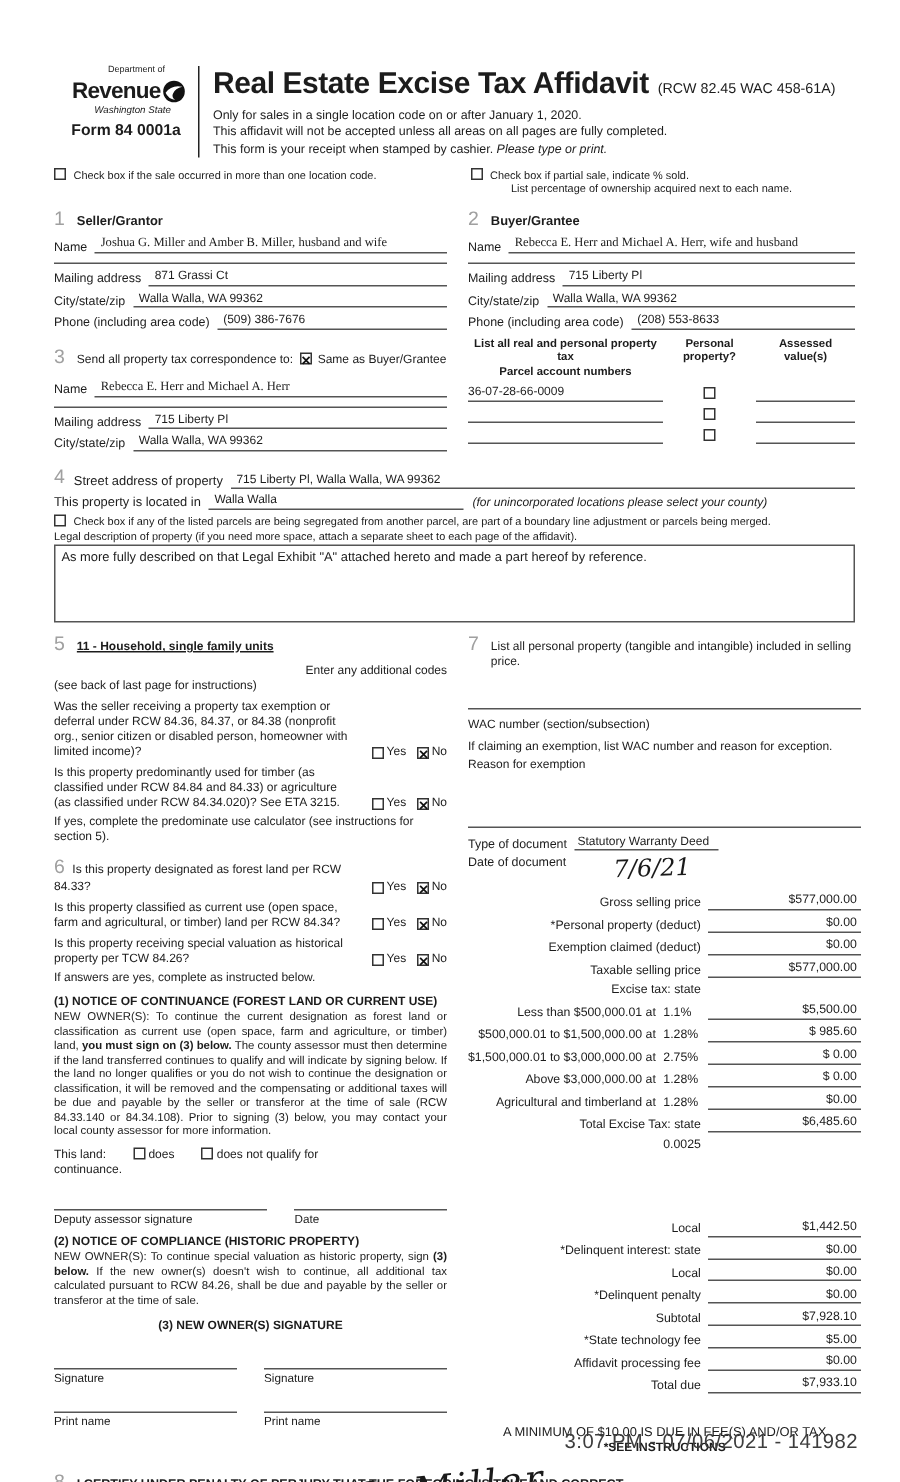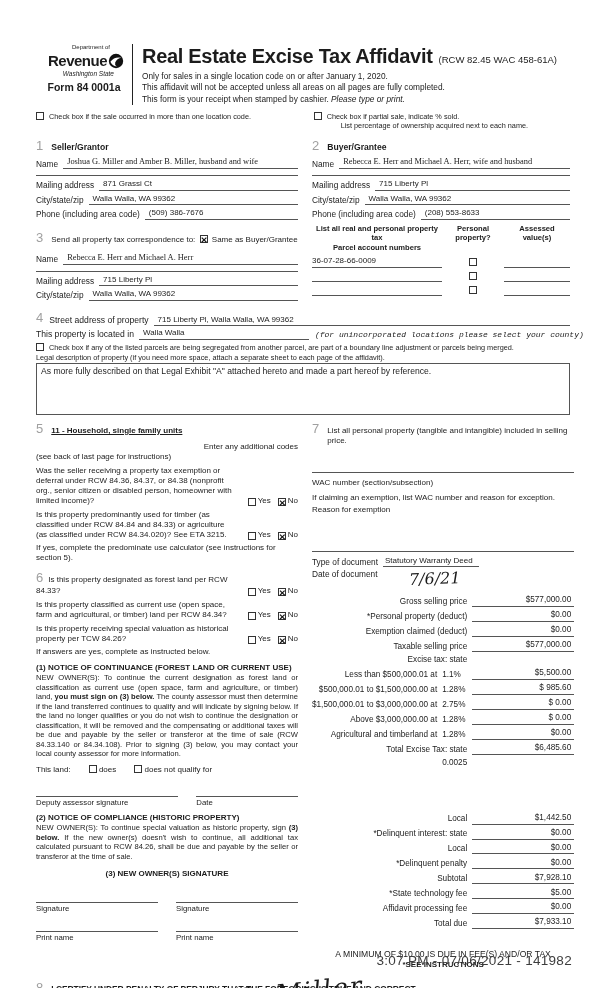--- a/index.html
+++ b/index.html
@@ -43,21 +43,21 @@
   .spacer-line { border-bottom:1px solid #555; height:6px; margin-top:1px; }
   
   .ptable-head { display:flex; font-weight:bold; font-size:7.6px; text-align:center; margin-top:4px; }
   .ptable-head .c1 { flex:1; } .ptable-head .c2 { width:62px; } .ptable-head .c3 { width:66px; }
   .prow { display:flex; align-items:flex-end; margin-top:4px; }
   .prow .pnum { flex:1; border-bottom:1px solid #555; padding:0 2px 0.5px 0; min-height:9px; }
   .prow .pcb { width:62px; text-align:center; }
   .prow .pval { width:66px; border-bottom:1px solid #555; min-height:9px; }
   
   .s4row { display:flex; align-items:flex-end; margin-top:6px; }
-  .located-note { font-style:italic; white-space:nowrap; padding-left:6px;font-family:Liberation Mono, monospace; }
+  .located-note { font-style:italic; white-space:nowrap; padding-left:6px; }
   .seg-row { display:flex; gap:5px; margin-top:3px; font-size:7.3px; }
   .legal-label { font-size:7.3px; margin-top:1px; }
   .legal-box { border:1.2px solid #555; height:52px; padding:2px 4px; font-size:8.6px; margin-top:1px; }
   
   .q-row { display:flex; margin-top:4px; }
   .q-text { flex:1; padding-right:6px; }
   .yn { white-space:nowrap; display:flex; gap:2px; align-items:flex-end; font-size:8px; }
   .yn .cb { margin-left:5px; }
   .small-note { margin-top:3px; }
   .notice-title { font-weight:bold; margin-top:6px; font-size:8px; }
@@ -320,20 +320,21 @@
       <div class="notice-title">(1) NOTICE OF CONTINUANCE (FOREST LAND OR CURRENT USE)</div>
       <div class="notice-body">
         <span>NEW OWNER(S): To continue the current designation as forest land or classification as current use (open space, farm and agriculture, or timber) land, </span><b>you must sign on (3) below.</b><span> The county assessor must then determine if the land transferred continues to qualify and will indicate by signing below. If the land no longer qualifies or you do not wish to continue the designation or classification, it will be removed and the compensating or additional taxes will be due and payable by the seller or transferor at the time of sale (RCW 84.33.140 or 84.34.108). Prior to signing (3) below, you may contact your local county assessor for more information.</span>
       </div>
 
       <div class="land-row">
         <span>This land:</span>
         <span><span class="cb"></span> <span>does</span></span>
         <span><span class="cb"></span> <span>does not qualify for</span></span>
       </div>
+      <div>continuance.</div>
 
       <div class="sig2" style="margin-top:12px;">
         <div style="flex:1.4;">
           <div class="uline"></div>
           <div class="under-label">Deputy assessor signature</div>
         </div>
         <div>
           <div class="uline"></div>
           <div class="under-label">Date</div>
         </div>

